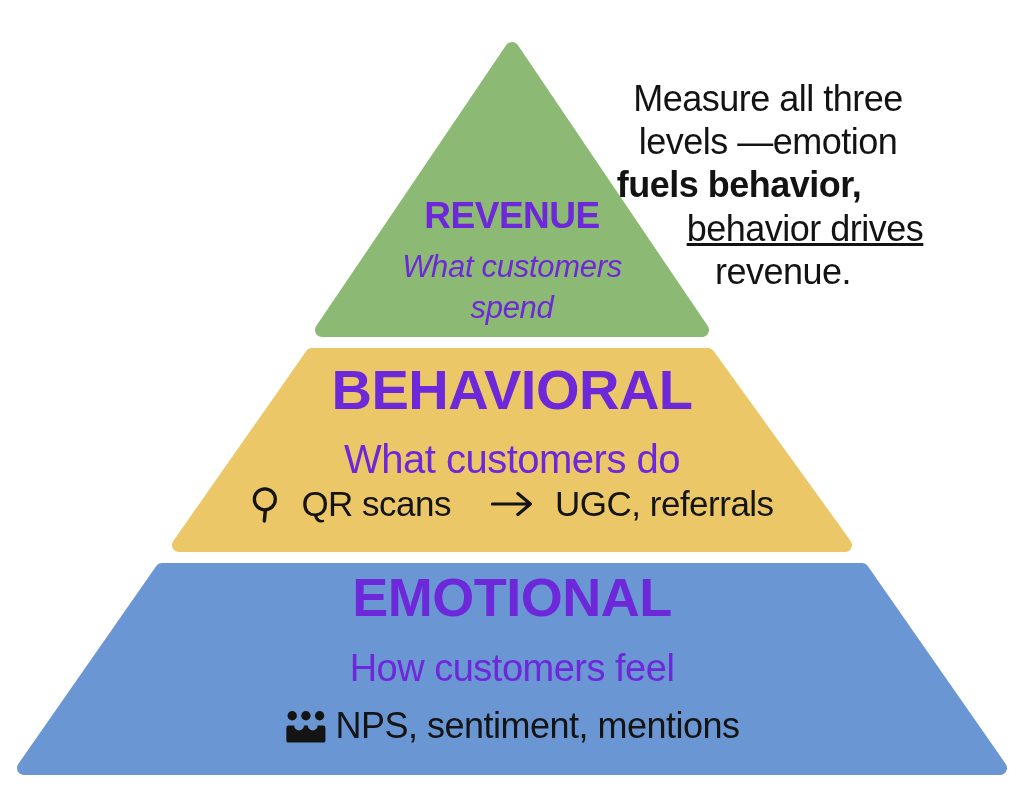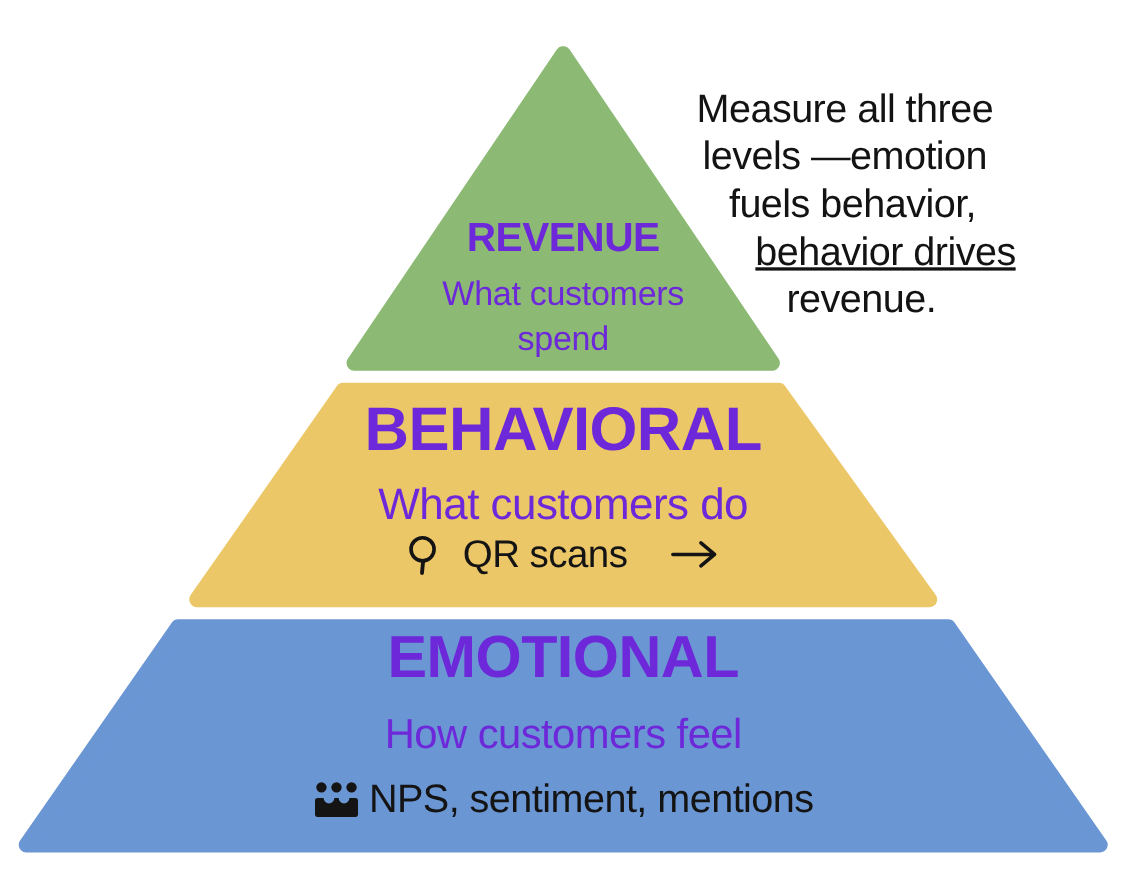--- a/index.html
+++ b/index.html
@@ -43,20 +43,21 @@
   .revenue-title    { top: 197px; font-size: 37px; }
   .behavioral-title { top: 362px; font-size: 56px; }
   .emotional-title  { top: 570px; font-size: 54px; }
   .revenue-subtitle {
     top: 246px;
     font-size: 31px;
     line-height: 41px;
     width: 280px;
     white-space: normal;
     letter-spacing: -0.3px;
+    font-style: italic;
   }
   .behavioral-subtitle { top: 437px; font-size: 40px; letter-spacing: -0.5px; line-height: 1.1; }
   .emotional-subtitle  { top: 648px; font-size: 38px; letter-spacing: -0.5px; line-height: 1.1; }
   .metric-row {
     position: absolute;
     left: 50%;
     transform: translateX(-50%);
     display: flex;
     align-items: center;
     white-space: nowrap;
@@ -71,21 +72,21 @@
     position: absolute;
     transform: translateX(-50%);
     font-size: 36px;
     line-height: 36px;
     letter-spacing: -0.5px;
     white-space: nowrap;
     color: #131313;
   }
   .anno-1 { left: 768px; top: 81px; }
   .anno-2 { left: 768px; top: 124px; }
-  .anno-3 { left: 775px; top: 167px; }
+  .anno-3 { left: 739px; top: 167px; font-weight: bold; }
   .anno-4 { left: 805px; top: 211px; text-decoration: underline; }
   .anno-5 { left: 783px; top: 254px; }
 </style>
 </head>
 <body>
 
 <div class="canvas">
 
   <svg class="pyramid-svg" viewBox="0 0 1024 795" xmlns="http://www.w3.org/2000/svg">
     <polygon points="512,49 702,330 322,330" style="fill: rgb(140, 186, 116); stroke: rgb(140, 186, 116);"></polygon>
@@ -101,20 +102,21 @@
 
   <div class="metric-row behavioral-metrics">
     <svg class="mi" width="31" height="37" viewBox="0 0 30 36" xmlns="http://www.w3.org/2000/svg">
       <circle cx="14" cy="13" r="10.2" fill="none" stroke="#141414" stroke-width="3.2"></circle>
       <line x1="14.5" y1="23.6" x2="13.5" y2="34" stroke="#141414" stroke-width="3.4" stroke-linecap="round"></line>
     </svg>
     <span class="gap-sm">QR scans</span>
     <svg class="mi gap-lg" width="46" height="30" viewBox="0 0 46 30" xmlns="http://www.w3.org/2000/svg">
       <path d="M3 15 H40 M28.5 4.5 L41 15 L28.5 25.5" fill="none" stroke="#141414" stroke-width="3.2" stroke-linecap="round" stroke-linejoin="round"></path>
     </svg>
+    <span class="gap-sm">UGC, referrals</span>
   </div>
 
   <div class="txt lvl-title emotional-title">EMOTIONAL</div>
   <div class="txt emotional-subtitle">How customers feel</div>
 
   <div class="metric-row emotional-metrics">
     <svg class="mi" width="43" height="34" viewBox="0 0 44 34" xmlns="http://www.w3.org/2000/svg">
       <circle cx="8" cy="6.5" r="4.8" fill="#141414"></circle>
       <circle cx="22" cy="6.5" r="4.8" fill="#141414"></circle>
       <circle cx="36" cy="6.5" r="4.8" fill="#141414"></circle>

